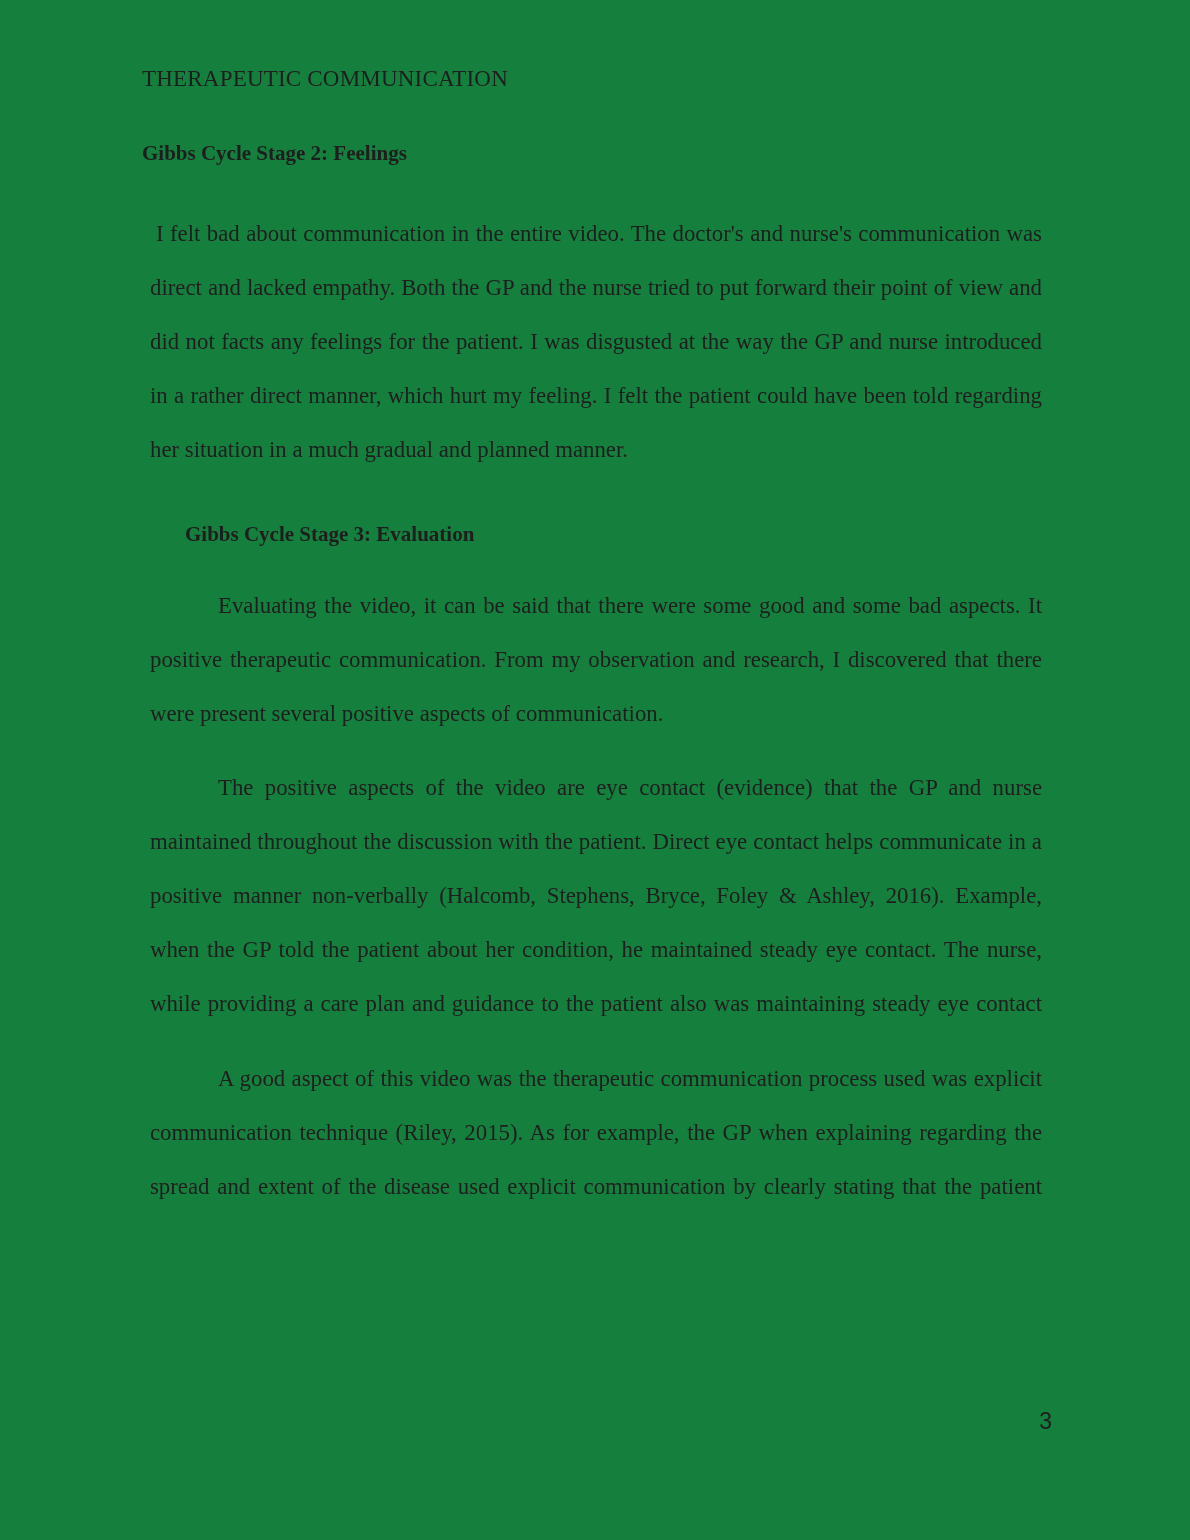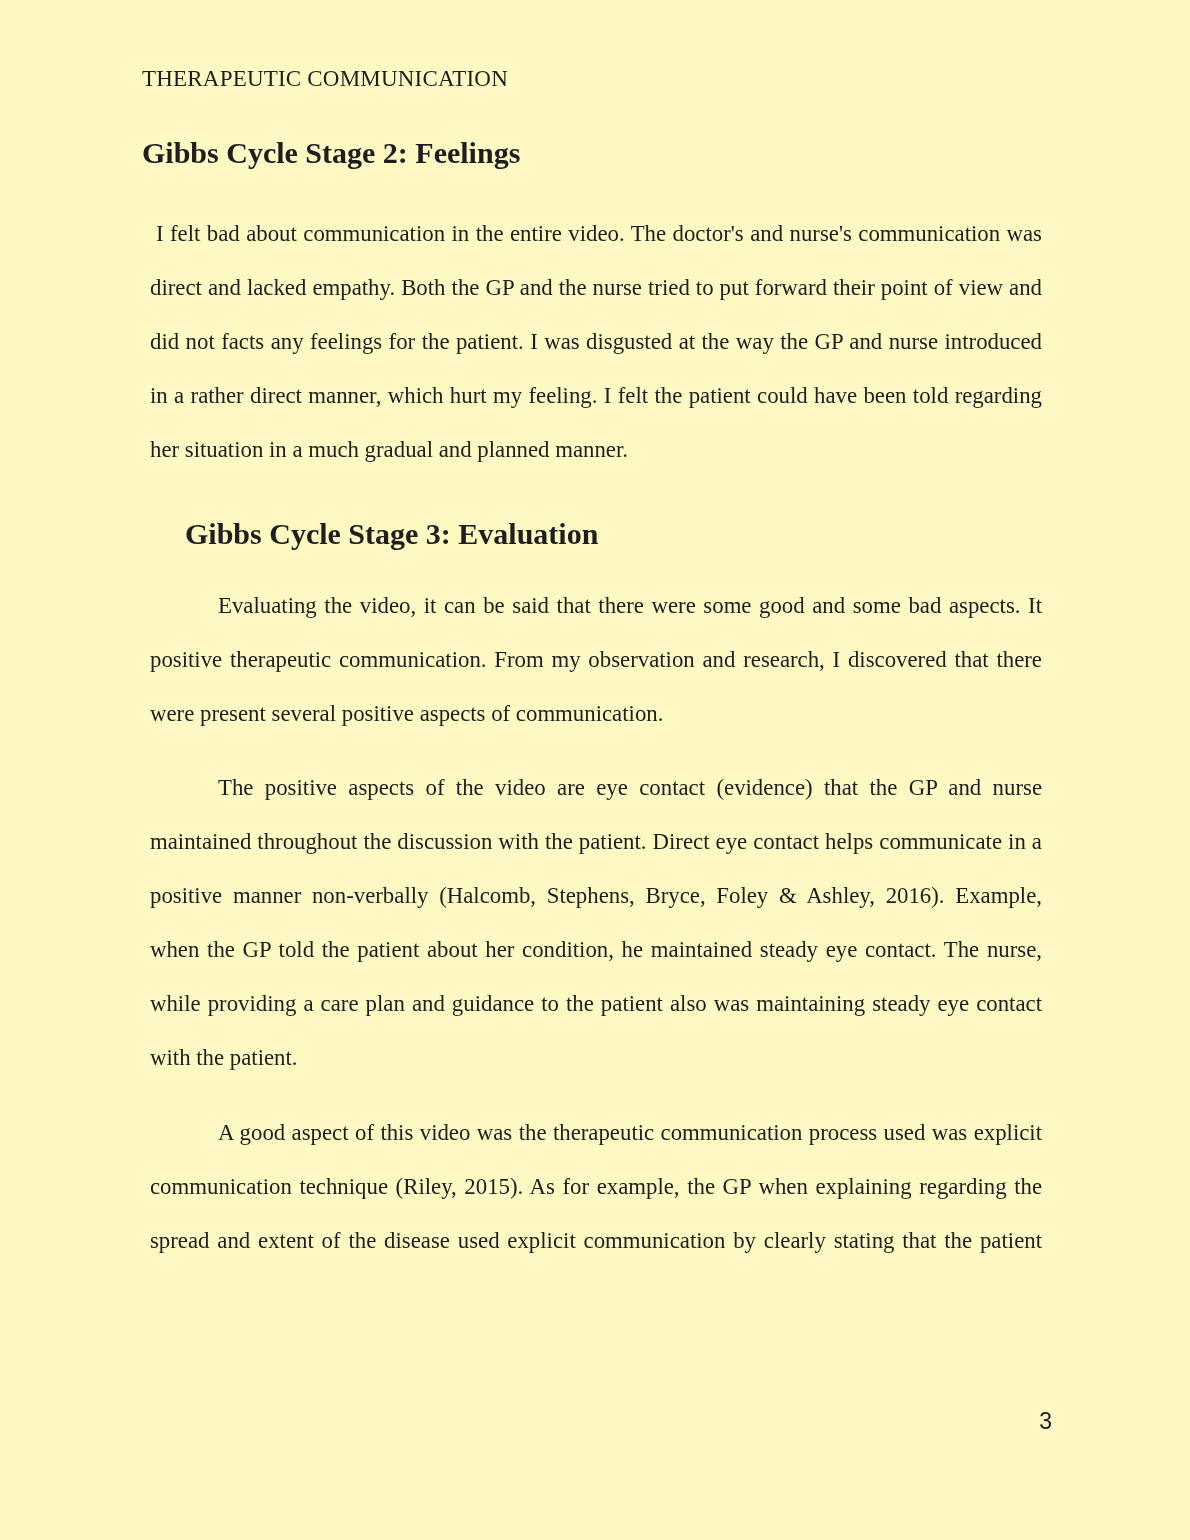--- a/index.html
+++ b/index.html
@@ -4,42 +4,42 @@
 <style>
   html, body {
     margin: 0;
     padding: 0;
     background: #ffffff;
   }
   .page {
     position: relative;
     width: 1190px;
     height: 1540px;
-    background: #fef9c3;
+    background: #15803d;
     overflow: hidden;
     font-family: "Liberation Serif", "DejaVu Serif", serif;
     color: #1e1e1e;
   }
   .content {
     position: absolute;
     left: 142px;
     top: 0;
     width: 908px;
   }
   .running-head {
     margin-top: 52px;
     font-size: 23px;
     line-height: 54px;
     font-weight: 400;
     letter-spacing: 0.2px;
     white-space: nowrap;
   }
   .heading {
     margin: 0;
-    font-size: 30px;
+    font-size: 21px;
     line-height: 54px;
     font-weight: 700;
     white-space: nowrap;
   }
   .heading.h-feelings { margin-top: 20px; }
   .heading.h-evaluation { margin-top: 30px; margin-left: 43px; }
   .para { margin: 8px; }
   .para.p1 { margin-top: 27px; }
   .para.p2 { margin-top: 18px; }
   .para.p3 { margin-top: 20px; }
@@ -92,21 +92,20 @@
       <div class="line">positive therapeutic communication. From my observation and research, I discovered that there</div>
       <div class="line para-end">were present several positive aspects of communication.</div>
     </div>
 
     <div class="para p3">
       <div class="line indent">The positive aspects of the video are eye contact (evidence) that the GP and nurse</div>
       <div class="line">maintained throughout the discussion with the patient. Direct eye contact helps communicate in a</div>
       <div class="line">positive manner non-verbally (Halcomb, Stephens, Bryce, Foley &amp; Ashley, 2016). Example,</div>
       <div class="line">when the GP told the patient about her condition, he maintained steady eye contact. The nurse,</div>
       <div class="line">while providing a care plan and guidance to the patient also was maintaining steady eye contact</div>
-      <div class="line para-end">with the patient.</div>
     </div>
 
     <div class="para p4">
       <div class="line indent">A good aspect of this video was the therapeutic communication process used was explicit</div>
       <div class="line">communication technique (Riley, 2015). As for example, the GP when explaining regarding the</div>
       <div class="line">spread and extent of the disease used explicit communication by clearly stating that the patient</div>
     </div>
 
   </div>
 

